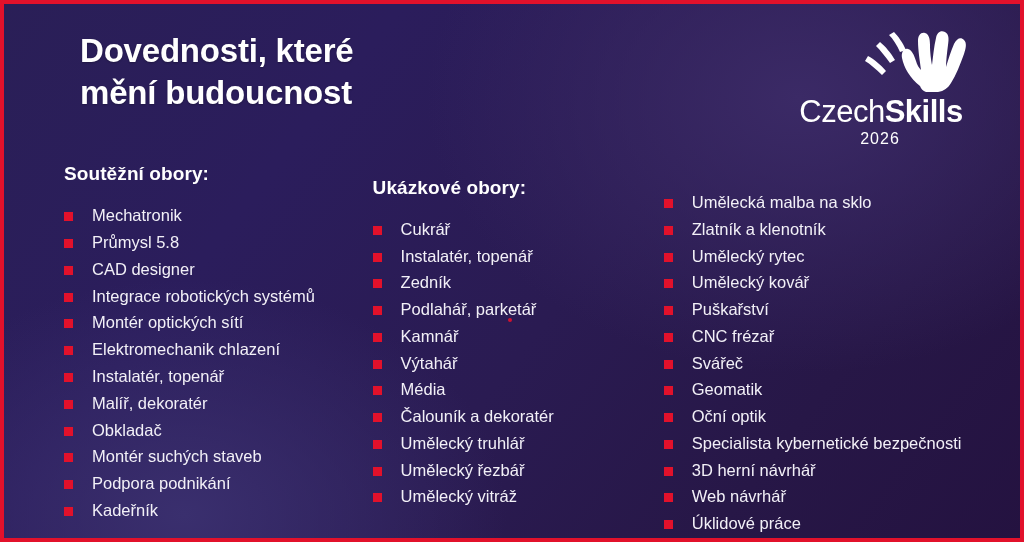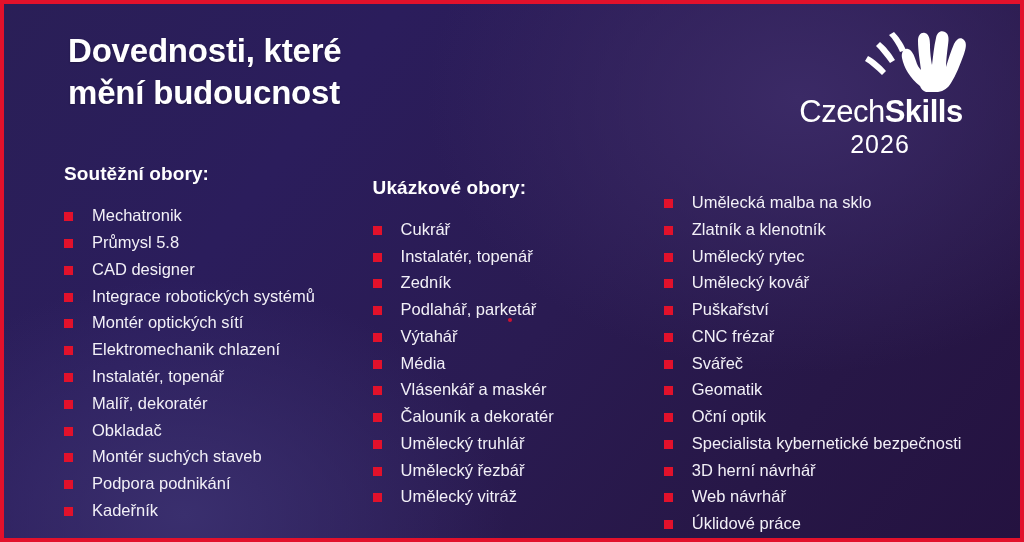--- a/index.html
+++ b/index.html
@@ -34,21 +34,21 @@
     top: 0;
     width: 4px;
     height: 100%;
     background: #e2112b;
   }
   .frame-left { left: 0; }
   .frame-right { right: 0; }
 
   .headline {
     position: absolute;
-    left: 68px;
+    left: 80px;
     top: 30px;
     font-size: 33px;
     font-weight: bold;
     line-height: 1.26;
     letter-spacing: -0.2px;
     white-space: pre-line;
     text-shadow: 0 1px 2px rgba(0,0,0,0.25);
   }
 
   .logo {
@@ -65,21 +65,21 @@
   }
   .logo-word {
     font-size: 31px;
     line-height: 1;
     margin-top: 2px;
     letter-spacing: -0.5px;
   }
   .logo-word .thin { font-weight: 400; }
   .logo-word .bold { font-weight: bold; }
   .logo-year {
-    font-size: 25px;
+    font-size: 16px;
     font-weight: 400;
     letter-spacing: 1px;
     margin-top: 3px;
     margin-right: 2px;
   }
 
   .columns {
     position: absolute;
     left: 64px;
     top: 150px;
@@ -182,23 +182,24 @@
       </ul>
     </div>
 
     <div class="col-2">
       <h2 class="col-title">Ukázkové obory:</h2>
       <ul class="list">
         <li><span class="bullet"></span><span>Cukrář</span></li>
         <li><span class="bullet"></span><span>Instalatér, topenář</span></li>
         <li><span class="bullet"></span><span>Zedník</span></li>
         <li><span class="bullet"></span><span>Podlahář, parketář</span></li>
+        <li><span class="bullet"></span><span>Kamnář</span></li>
         <li><span class="bullet"></span><span>Výtahář</span></li>
         <li><span class="bullet"></span><span>Média</span></li>
-        <li><span class="bullet"></span><span>Vlásenkář a maskér</span></li>
+        <li><span class="bullet"></span></li>
         <li><span class="bullet"></span><span>Čalouník a dekoratér</span></li>
         <li><span class="bullet"></span><span>Umělecký truhlář</span></li>
         <li><span class="bullet"></span><span>Umělecký řezbář</span></li>
         <li><span class="bullet"></span><span>Umělecký vitráž</span></li>
       </ul>
     </div>
 
     <div class="col-3">
       <h2 class="col-title hidden-title">Ukázkové obory – pokračování:</h2>
       <ul class="list">

